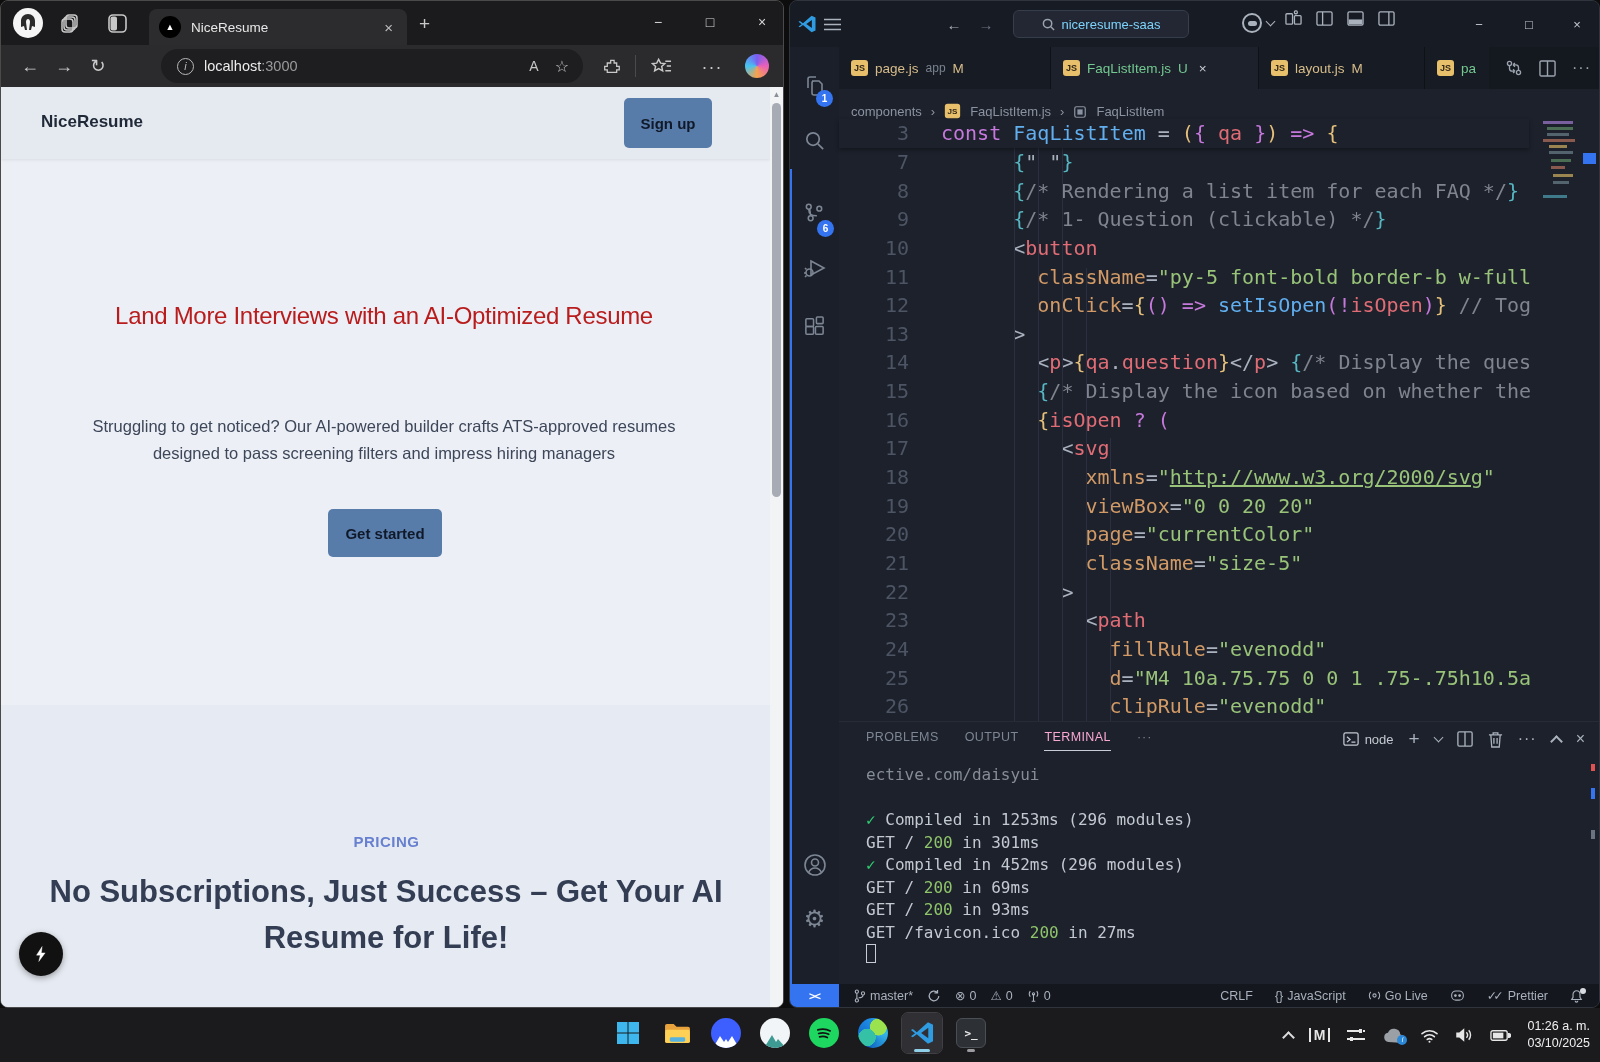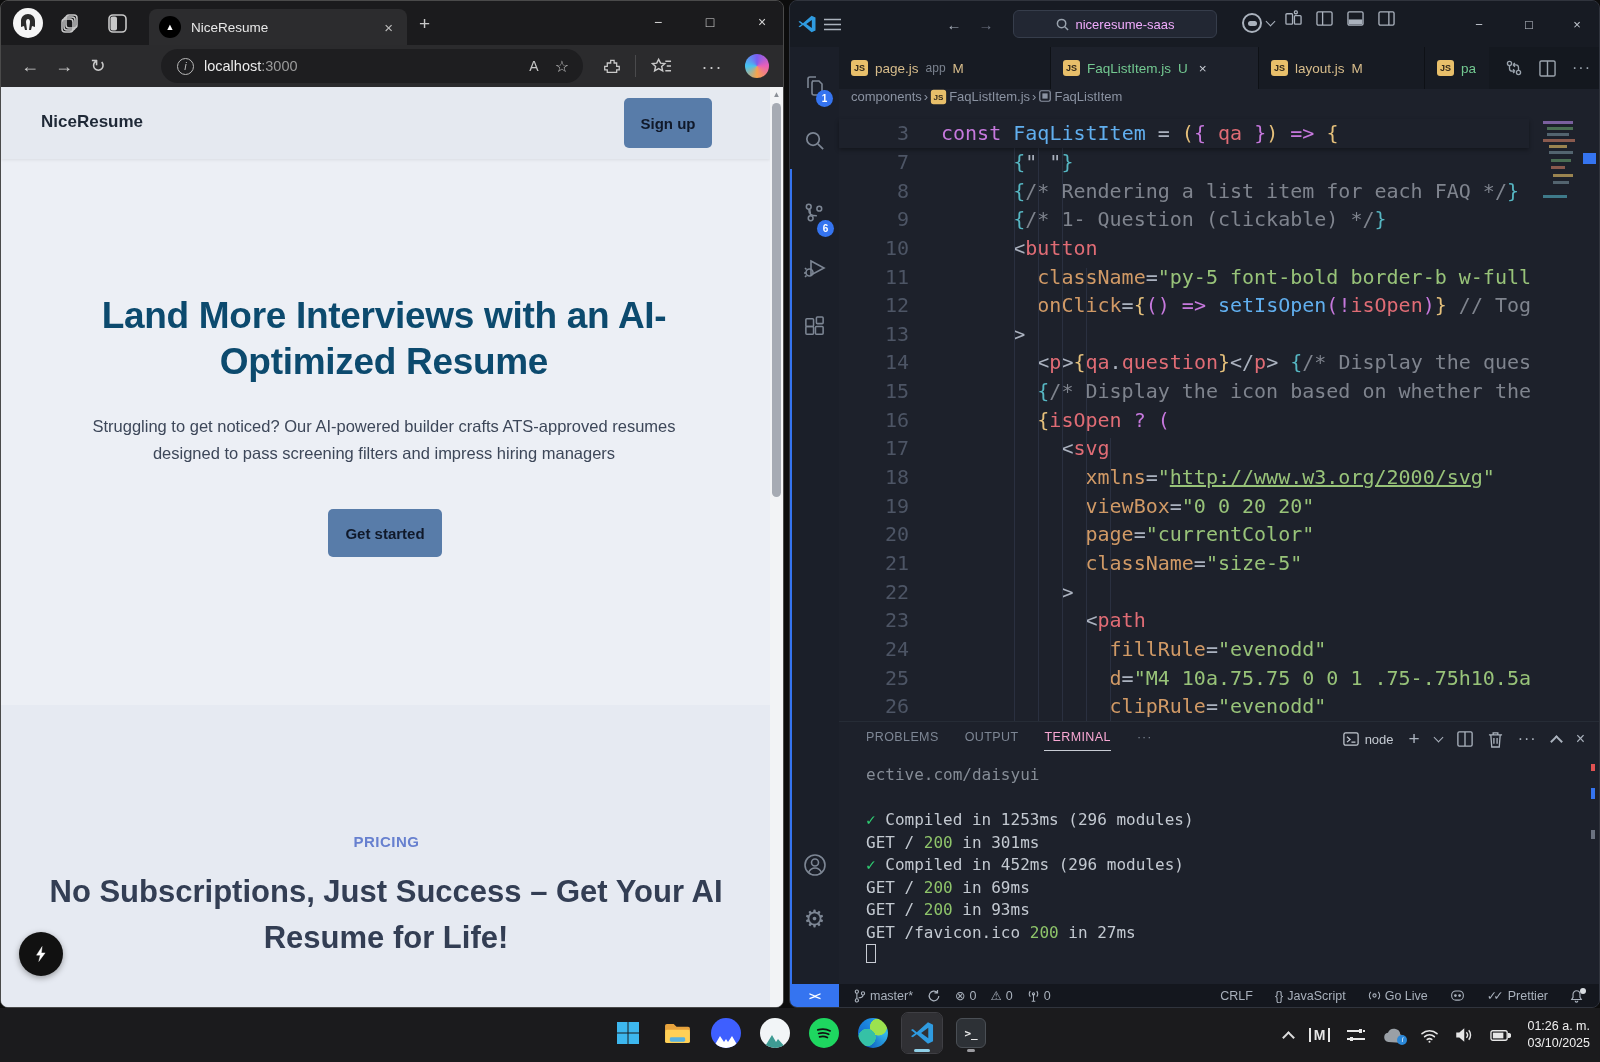--- a/index.html
+++ b/index.html
@@ -35,42 +35,42 @@
   .b-scrollbar { position:absolute; right:0; top:0; bottom:0; width:13px; background:#f2f3f5; }
   .b-sb-thumb { position:absolute; left:2px; right:2px; top:16px; height:394px; background:#a7abb3; border-radius:5px; }
   .b-sb-arrow { position:absolute; left:0; right:0; text-align:center; color:#8b8f96; font-size:8px; }
   .p-header { position:absolute; left:0; top:0; right:13px; height:72px; background:#e5e9f0;
     box-shadow:0 1px 3px rgba(0,0,0,.08); }
   .p-brand { position:absolute; left:40px; top:25px; font-size:17px; font-weight:800; color:#1f2937; }
   .p-btn { background:#587ca9; color:#10192a; font-weight:700; font-size:15px;
     display:flex; align-items:center; justify-content:center; border-radius:5px; }
   .p-signup { position:absolute; right:58px; top:11px; width:88px; height:50px; }
   .p-hero-title { position:absolute; left:52px; top:206px; width:662px; text-align:center;
-    font-size:37px; line-height:46px; font-weight:700; color:#0c4a6e; letter-spacing:-.3px; }
+    font-size:24px; line-height:46px; font-weight:400; color:#b91c1c; letter-spacing:-.3px; }
   .p-hero-sub { position:absolute; left:72px; top:326px; width:622px; text-align:center;
     font-size:16.5px; line-height:27px; color:#3d4759; }
   .p-getstarted { position:absolute; left:327px; top:422px; width:114px; height:48px; }
   .p-section2 { position:absolute; left:0; top:618px; right:13px; bottom:0; background:#e6eaf2; }
   .p-kicker { position:absolute; left:0; top:746px; width:771px; text-align:center;
     font-size:15px; font-weight:700; color:#6780cf; letter-spacing:.5px; }
   .p-pricing-title { position:absolute; left:35px; top:782px; width:700px; text-align:center;
     font-size:31px; line-height:46px; font-weight:900; color:#333e54; }
   .p-bolt { position:absolute; left:18px; top:845px; width:44px; height:44px; border-radius:50%;
     background:#111; display:flex; align-items:center; justify-content:center;
     box-shadow:0 2px 6px rgba(0,0,0,.35); }
 
   
   .vscode { position:absolute; left:789px; top:0; width:811px; height:1008px; background:#1d212b;
     border-radius:8px; overflow:hidden; border:1px solid #30343d; }
   .v-titlebar { position:absolute; left:0; top:0; right:0; height:46px; background:#171b23;
     display:flex; align-items:center; }
   .v-tb-ic { color:#aab2bd; width:32px; text-align:center; font-size:15px; }
-  .v-search { position:absolute; left:223px; top:9px; width:204px; height:28px; background:#222733;
+  .v-search { position:absolute; left:223px; top:9px; width:176px; height:28px; background:#222733;
     border:1px solid #363d4b; border-radius:6px; display:flex; align-items:center;
-    justify-content:center; color:#f0abfc; font-size:13px; gap:7px; }
+    justify-content:center; color:#7dd3fc; font-size:13px; gap:7px; }
   .v-layout-ics { position:absolute; left:495px; top:9px; display:flex; gap:14px; }
   .v-wctl { position:absolute; top:8px; width:32px; height:30px; color:#c4c9d1; font-size:13px;
     display:flex; align-items:center; justify-content:center; }
   .v-activitybar { position:absolute; left:0; top:46px; width:49px; bottom:23px; background:#1b1f29; }
   .v-accent-line { position:absolute; left:0; top:168px; width:2px; bottom:23px; background:#3574f0; }
   .av-ic { position:absolute; left:0; width:49px; height:46px; display:flex; align-items:center;
     justify-content:center; color:#7d8694; }
   .av-badge { position:absolute; width:17px; height:17px; border-radius:50%; background:#3574f0;
     color:#fff; font-size:10px; font-weight:700; display:flex; align-items:center; justify-content:center; }
   .v-tabbar { position:absolute; left:49px; top:46px; right:0; height:42px; background:#14181f;
@@ -78,21 +78,21 @@
   .v-tab { height:42px; display:flex; align-items:center; padding:0 12px; gap:7px;
     border-right:1px solid #0e1116; font-size:13.5px; color:#8a93a1; background:#171b23; }
   .v-tab.active { background:#1d212b; color:#d4d8de; }
   .jsicon { width:17px; height:16px; background:#e8bf6a; color:#32281a; border-radius:3px;
     font-size:9px; font-weight:700; display:flex; align-items:center; justify-content:center; }
   .fn-mod { color:#d8bd8b; } .fn-new { color:#73c991; }
   .tab-sub { color:#7a828e; font-size:12px; }
   .v-tab-actions { position:absolute; right:8px; top:46px; height:42px; display:flex;
     align-items:center; gap:16px; color:#9aa3ad; }
   .v-breadcrumb { position:absolute; left:49px; top:88px; right:0; height:30px; background:#1d212b;
-    display:flex; align-items:flex-start; gap:2px; padding-left:12px; color:#8b93a2; font-size:13px; }
+    display:flex; align-items:flex-end; gap:9px; padding-left:12px; color:#8b93a2; font-size:13px; }
   .v-sticky { position:absolute; left:49px; top:118px; right:70px; height:29px; background:#1d212b;
     box-shadow:0 2px 4px rgba(0,0,0,.35); z-index:3; }
   .v-code { position:absolute; left:49px; top:147px; right:0; height:573px; overflow:hidden; }
   .code-line, .v-sticky { display:flex; white-space:pre;
     font-family:"DejaVu Sans Mono", monospace; font-size:20px; line-height:28.65px; }
   .code-line { height:28.65px; }
   .ln { width:70px; text-align:right; color:#4d5565; flex:none; }
   .ct { flex:none; }
   .indent-guide { position:absolute; top:0; bottom:0; width:1px; background:#2a3040; }
   .tk-fg{color:#abb2bf} .tk-kw{color:#c678dd} .tk-comp{color:#61afef} .tk-tag{color:#e06c75}

